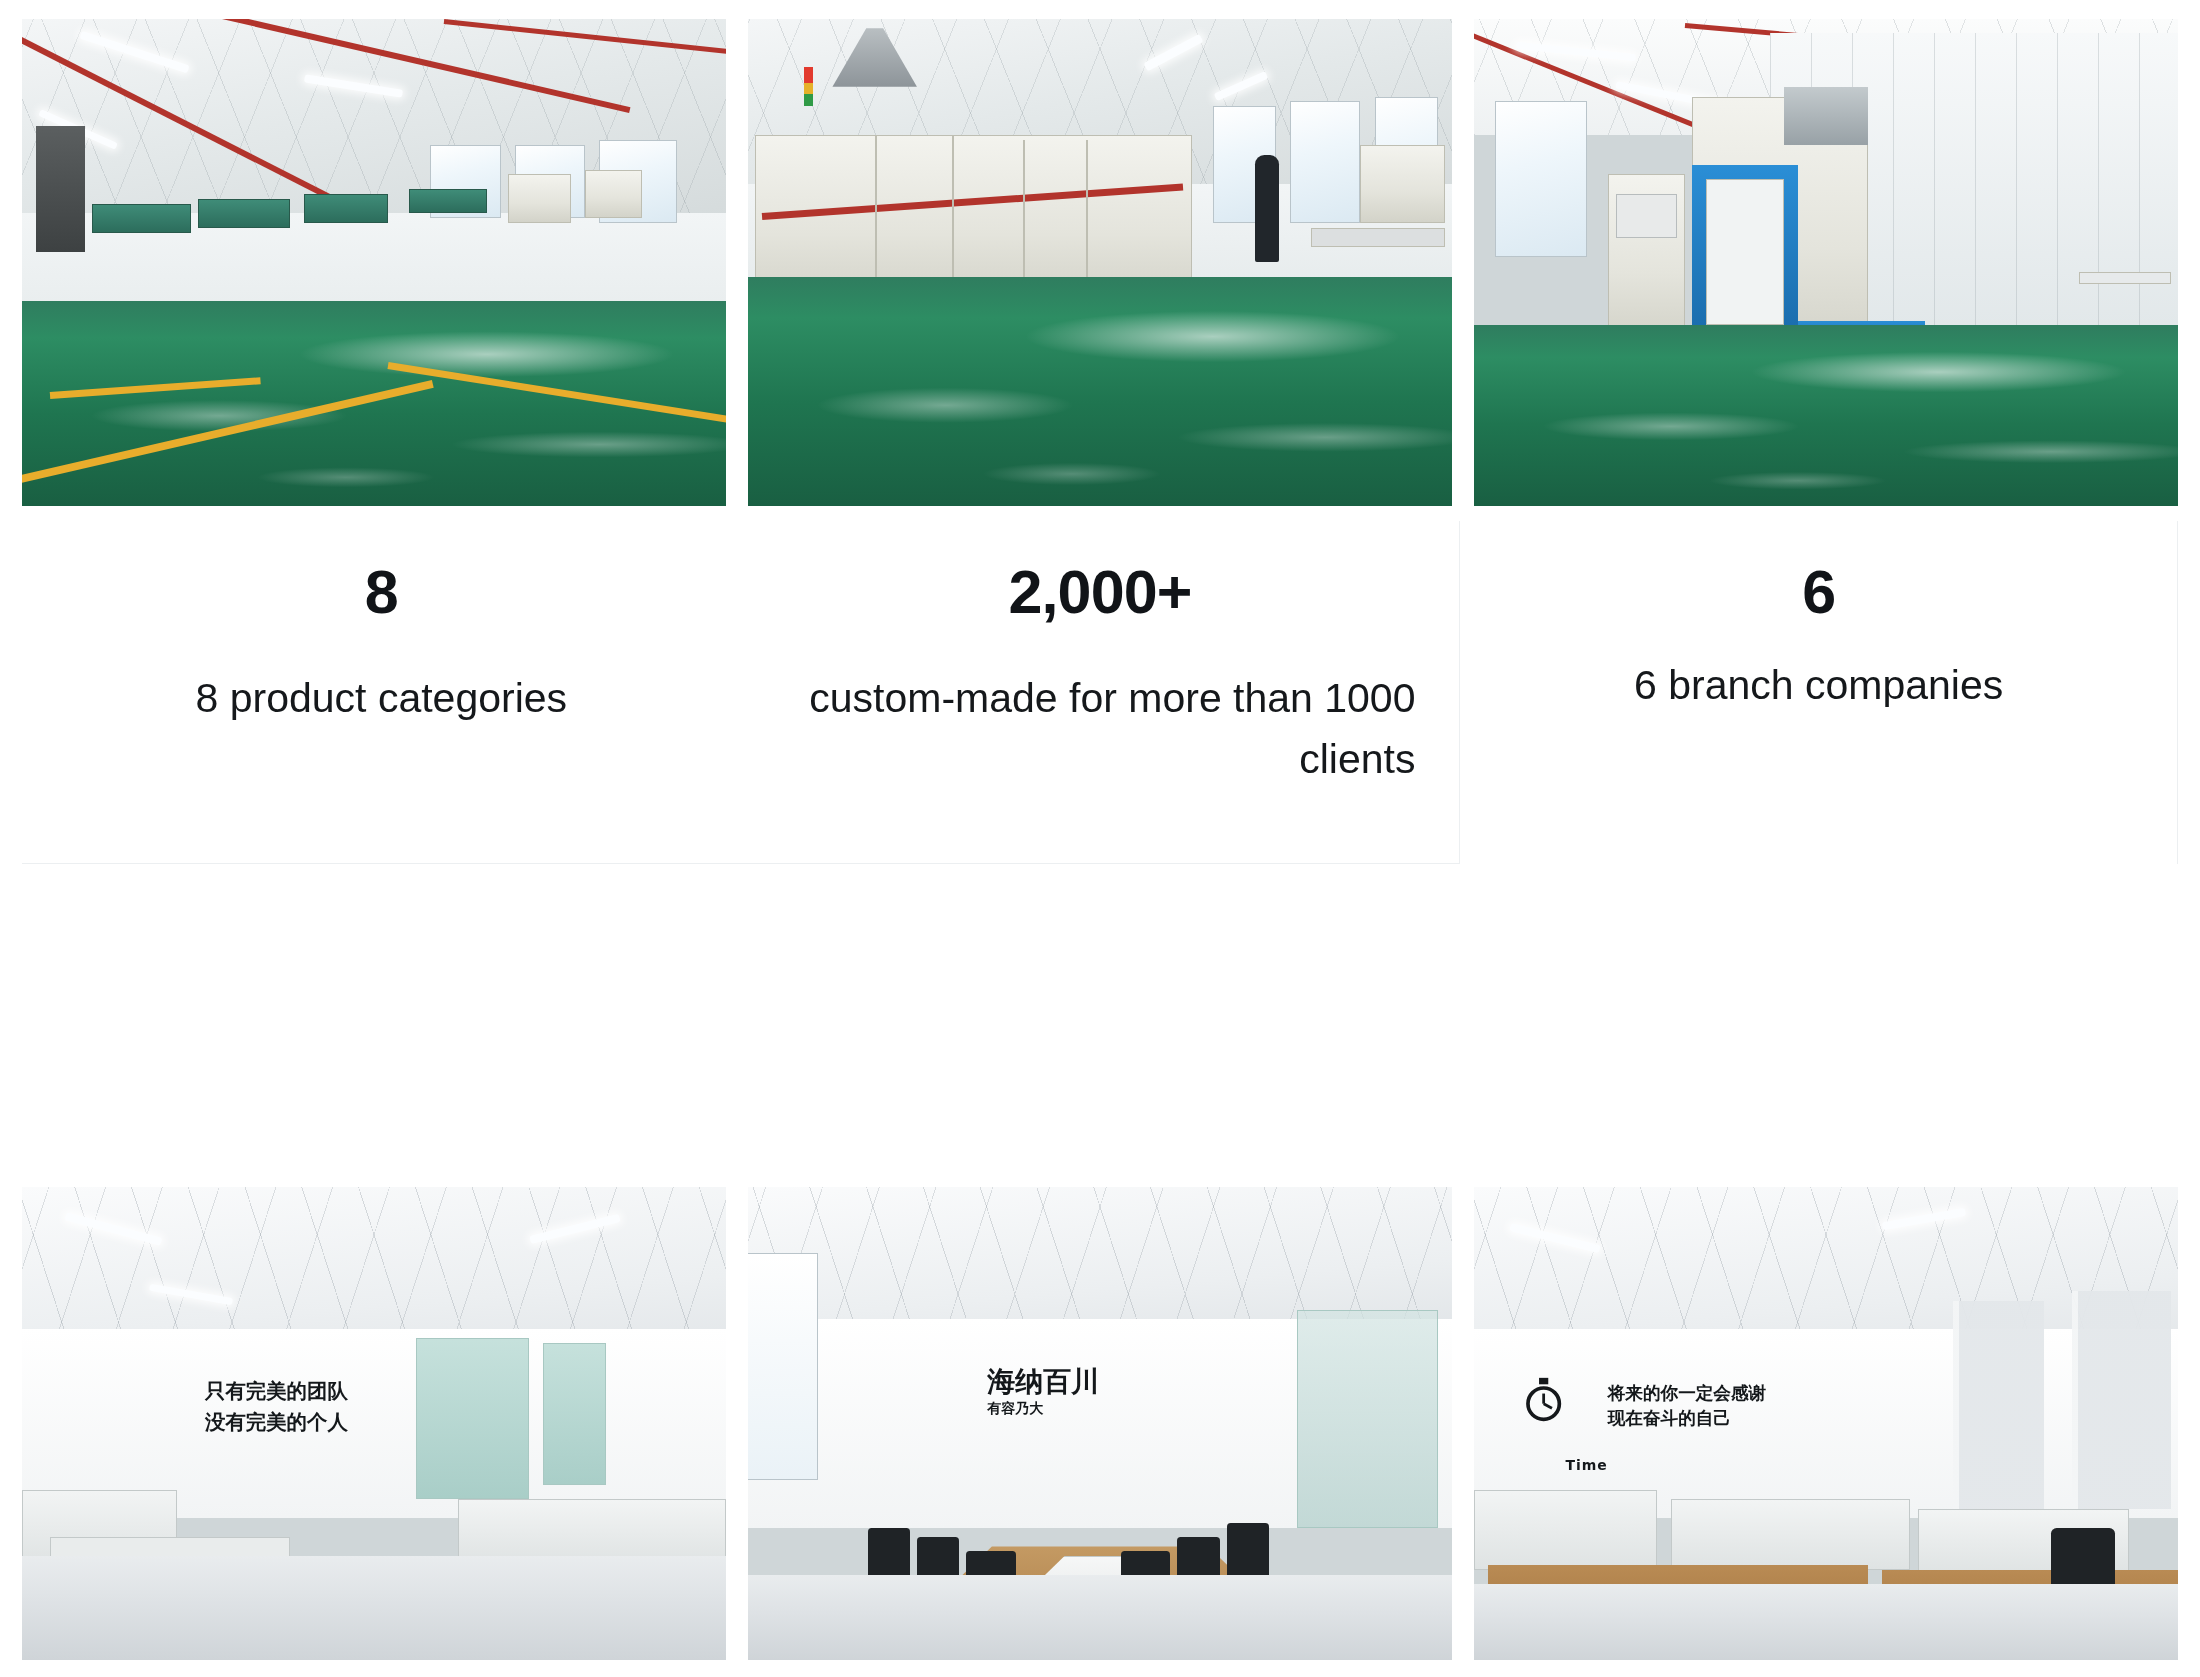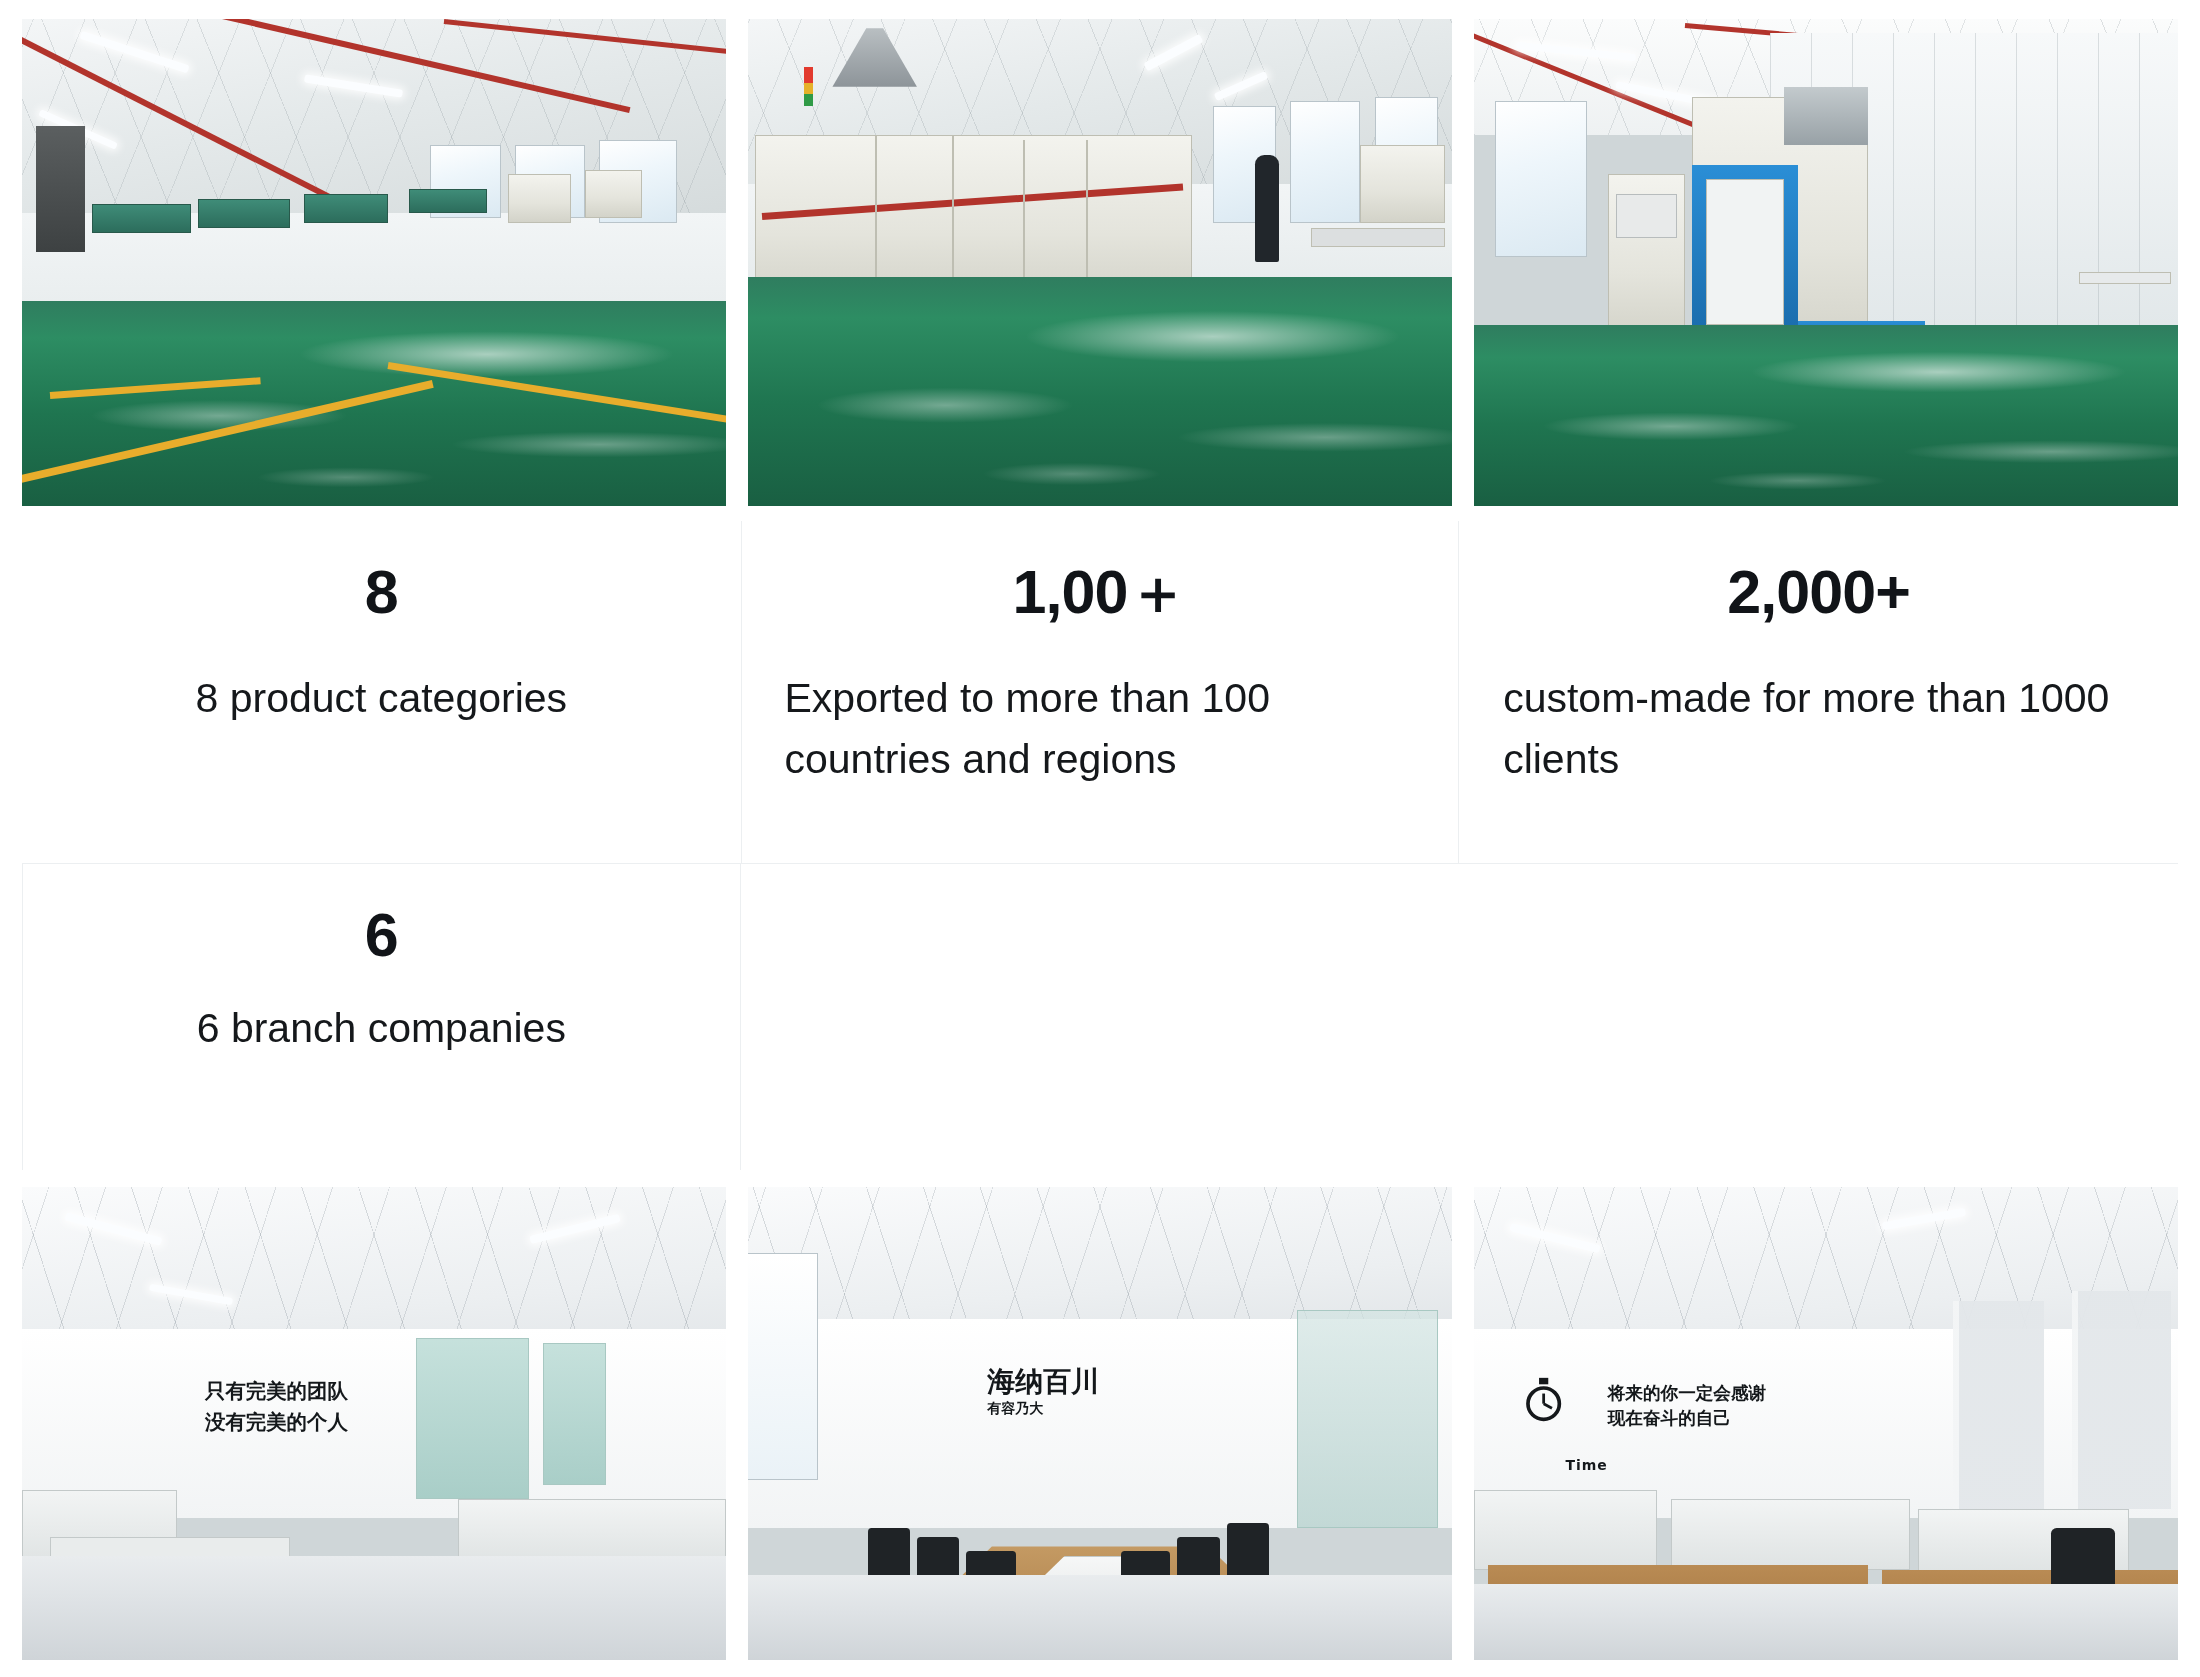--- a/index.html
+++ b/index.html
@@ -133,21 +133,21 @@
     margin-bottom: 45px;
     text-align:center;
   }
   .stat-number.small-gap{ margin-bottom: 32px; }
 
   .stat-desc{
     font-size: 41px;
     font-weight: 400;
     color:#15181b;
     line-height: 1.48;
-    text-align: left;
+    text-align: right;
     max-width: 631px;
   }
   .stat-desc.left-align{ text-align:left; align-self:flex-start; padding-left:15px; }
 
   
   .cert-logo{
     width: 115px; height: 115px;
     margin-bottom: 20.4px;
     position:relative;
   }
@@ -242,24 +242,20 @@
     </div>
   </div>
 
   <div id="stats-grid">
 
     <div class="stat-cell r-top">
       <div class="stat-number">8</div>
       <div class="stat-desc">8 product categories</div>
     </div>
 
-    <div class="stat-cell r-top c-mid">
-      <div class="stat-number">1,00＋</div>
-      <div class="stat-desc">Exported to more than 100 countries and regions</div>
-    </div>
 
     <div class="stat-cell r-top">
       <div class="stat-number">2,000+</div>
       <div class="stat-desc">custom-made for more than 1000 clients</div>
     </div>
 
 
     <div class="stat-cell c-mid">
       <div class="stat-number small-gap">6</div>
       <div class="stat-desc">6 branch companies</div>

